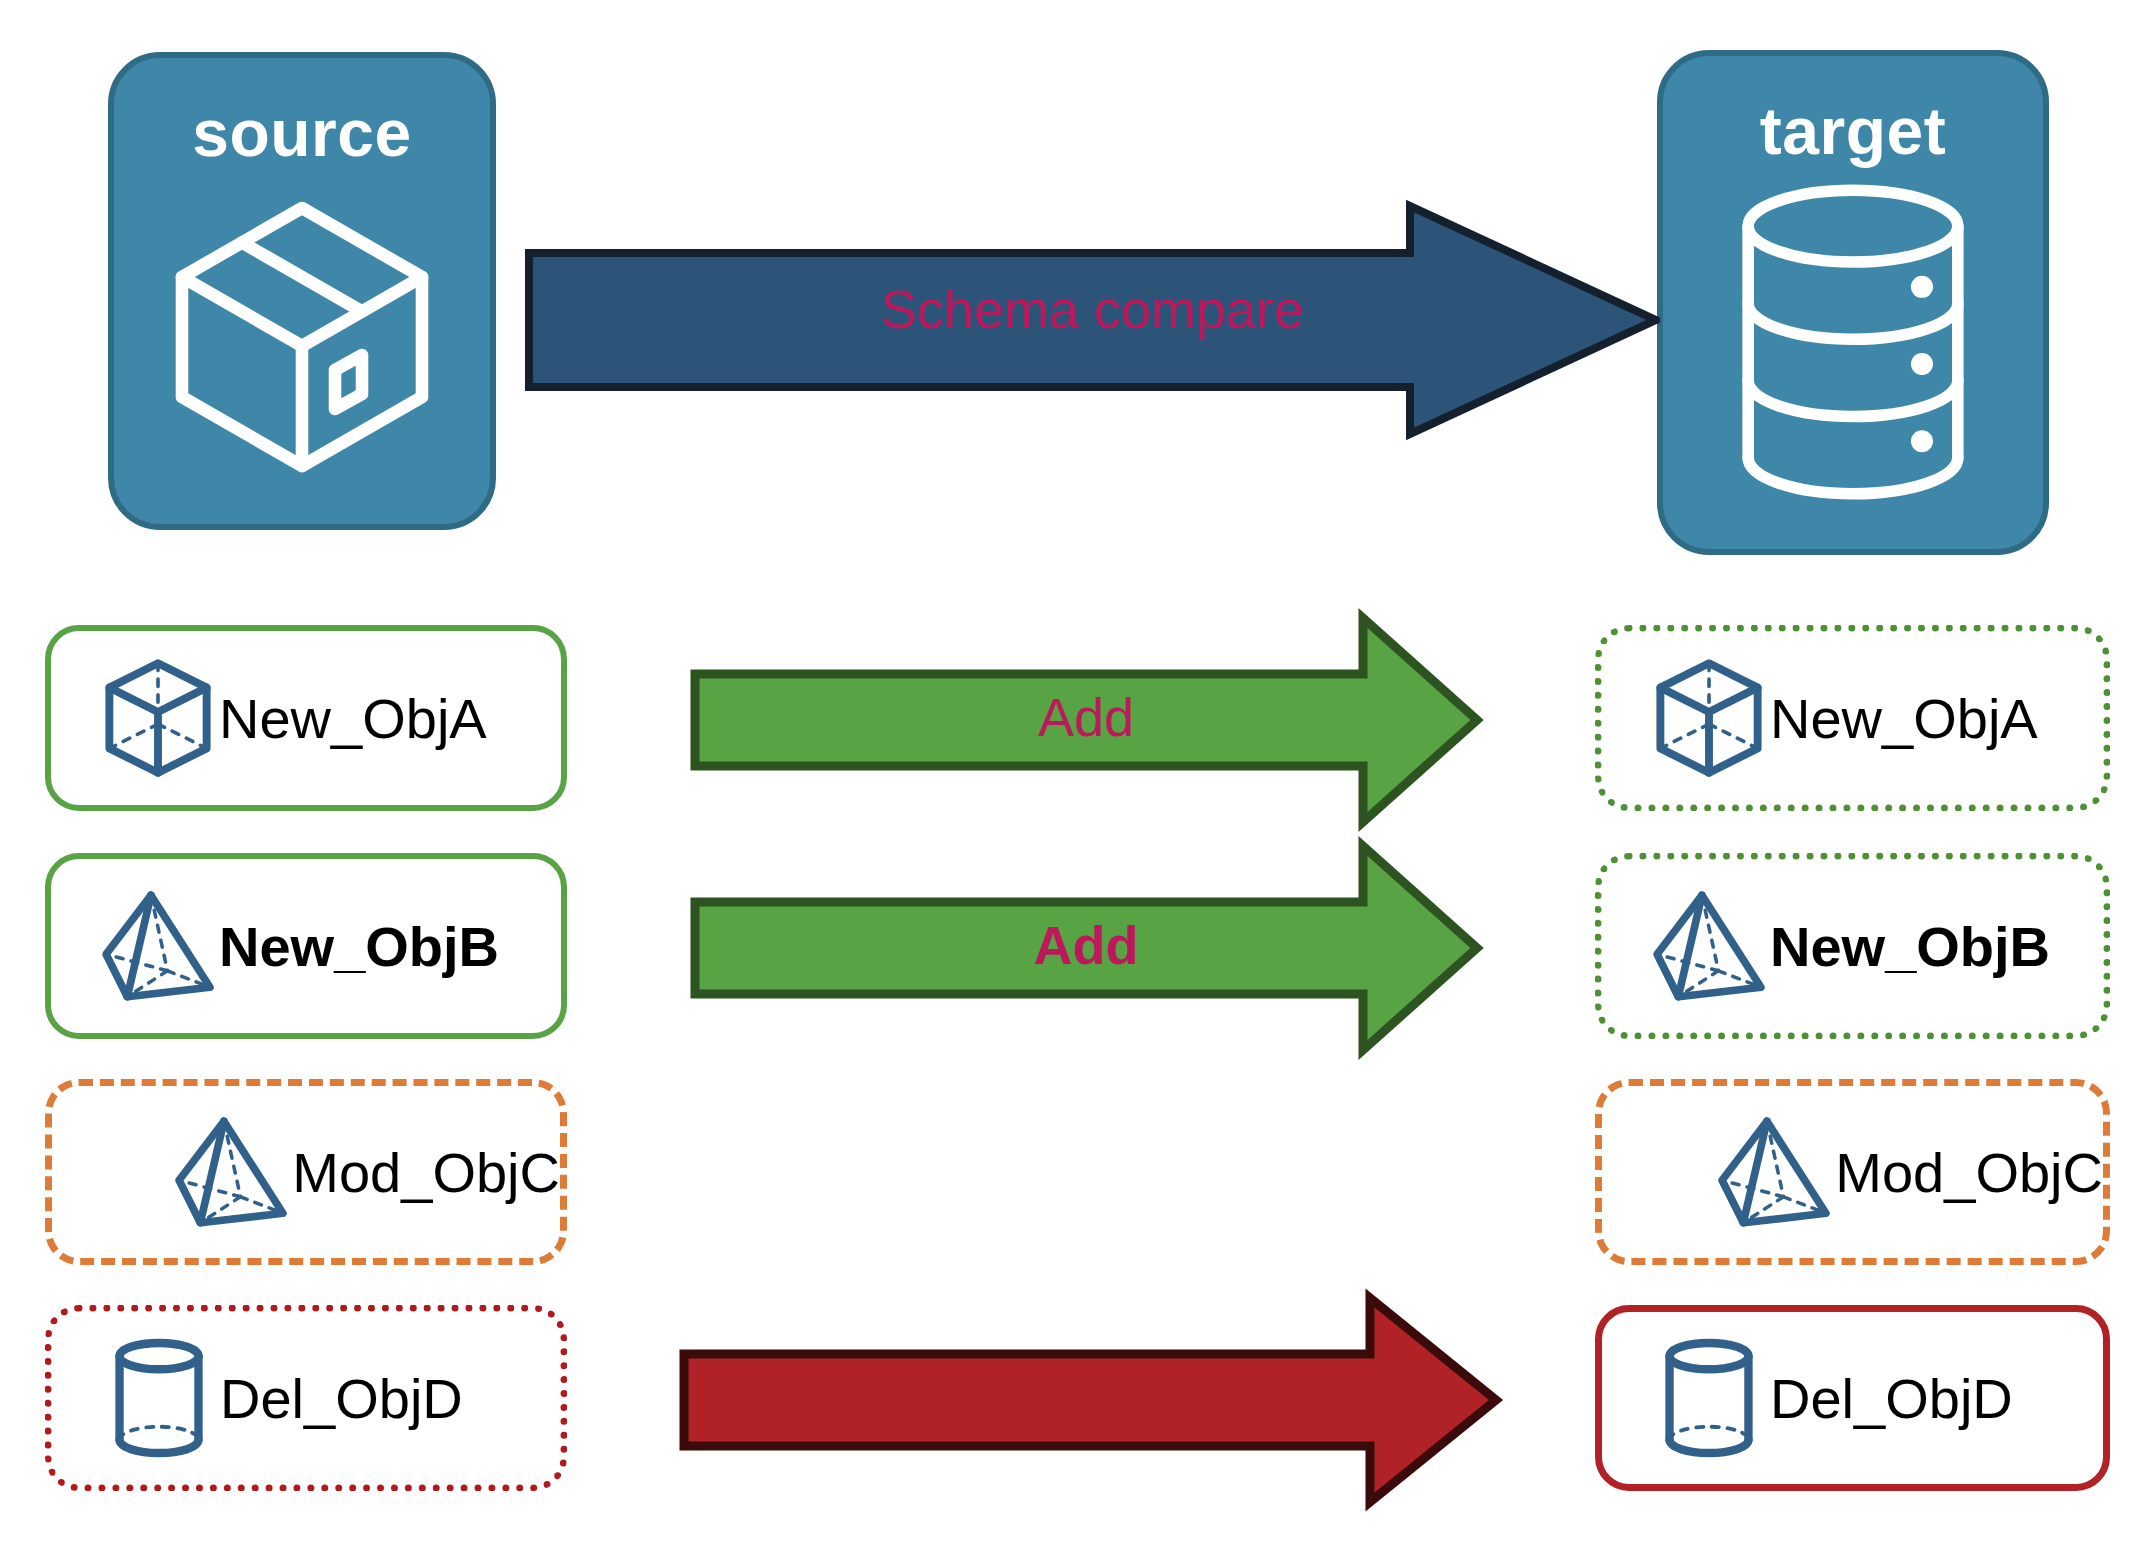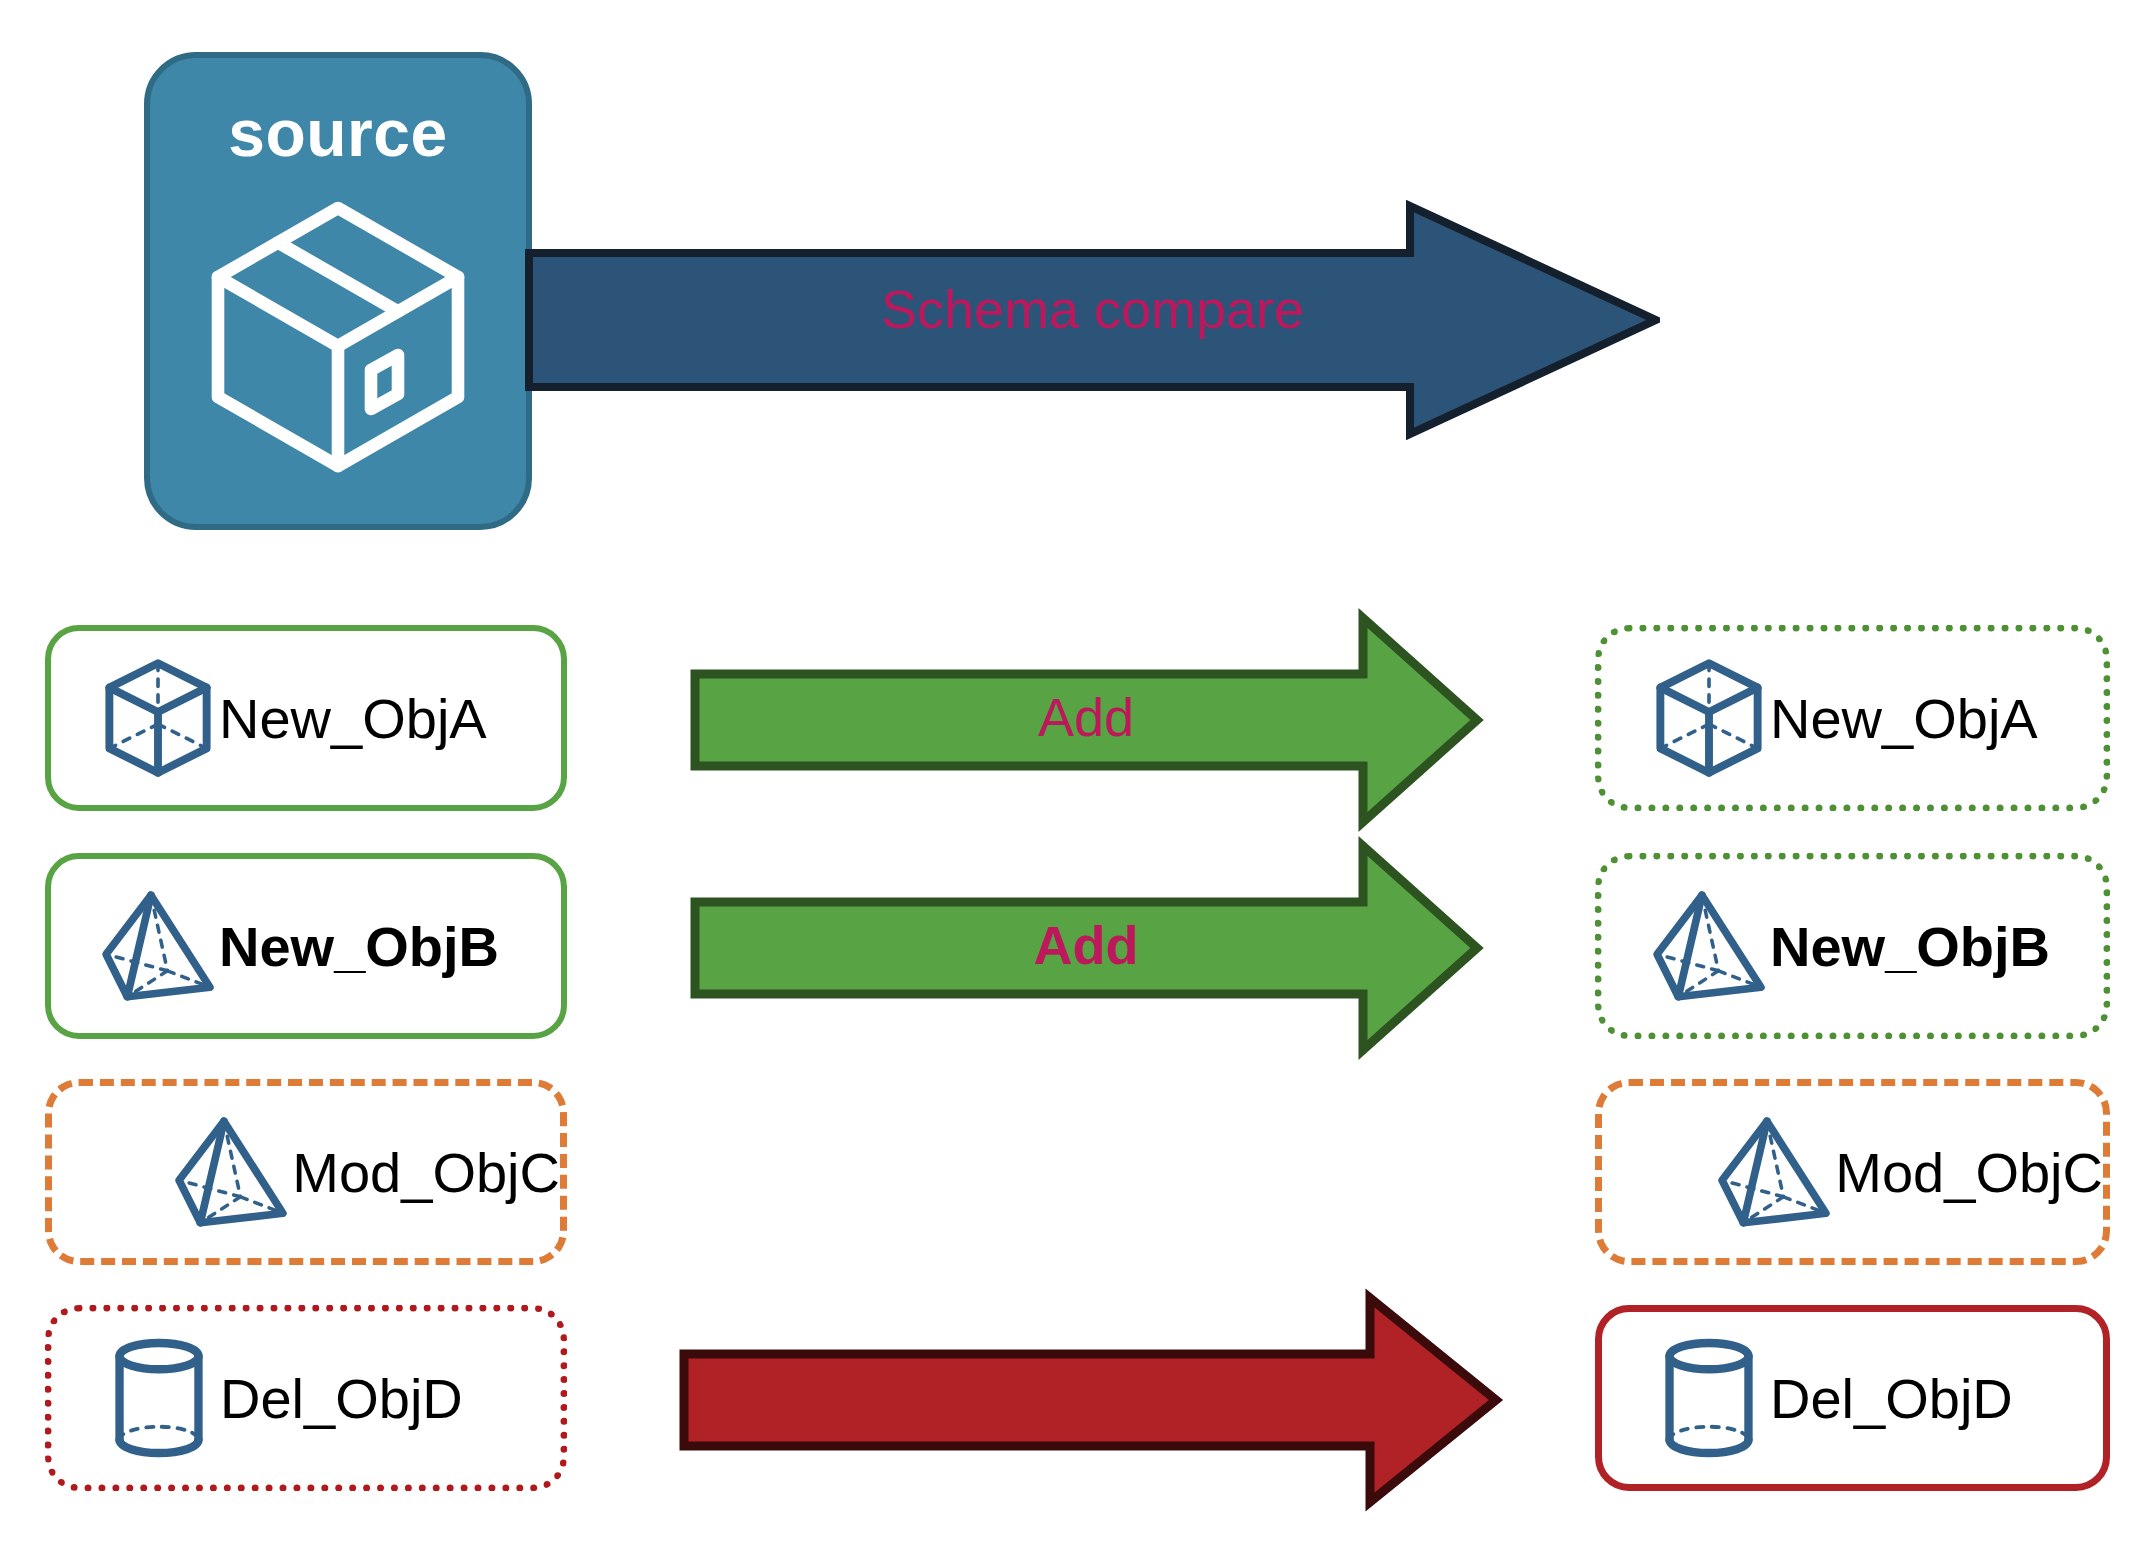--- a/index.html
+++ b/index.html
@@ -5,21 +5,21 @@
   html,body{margin:0;padding:0;background:#ffffff;}
   body{width:2150px;height:1550px;position:relative;overflow:hidden;
        font-family:"Liberation Sans","DejaVu Sans",sans-serif;-webkit-font-smoothing:antialiased;}
   .stage{position:absolute;left:0;top:0;width:2150px;height:1550px;}
 
   
   .endpoint{position:absolute;border-radius:52px;box-sizing:border-box;
             display:flex;flex-direction:column;align-items:center;}
   .endpoint .ep-title{color:#ffffff;font-weight:bold;letter-spacing:.5px;}
   #source-panel{left:108px;top:52px;width:388px;height:478px;
-                background:#3E87A9;border:6px solid #2F6B85;margin-left:36px;}
+                background:#3E87A9;border:6px solid #2F6B85;}
   #target-panel{left:1657px;top:50px;width:392px;height:505px;
                 background:#3E87A9;border:6px solid #2F6B85;}
   #source-panel .ep-title{font-size:66px;line-height:1;margin-top:42px;}
   #target-panel .ep-title{font-size:66px;line-height:1;margin-top:42px;}
   .ep-art{margin-top:18px;}
 
   
   .bigarrow{position:absolute;left:525px;top:200px;width:1135px;height:240px;}
 
   
@@ -67,20 +67,36 @@
       <svg width="300" height="300" viewBox="0 0 100 100" fill="none" stroke="#ffffff" stroke-width="4.2" stroke-linejoin="round" stroke-linecap="round">
         <path d="M50 8 L90 31 L90 71 L50 94 L10 71 L10 31 Z"></path>
         <path d="M10 31 L50 54 L90 31"></path>
         <path d="M50 54 L50 94"></path>
         <path d="M30 19.5 L70 42.5"></path>
         <path d="M61 62 L70 57 L70 70 L61 75 Z"></path>
       </svg>
     </div>
   </div>
 
+  <div class="endpoint" id="target-panel">
+    <div class="ep-title">target</div>
+    <div class="ep-art">
+      <svg width="280" height="320" viewBox="0 0 100 116" fill="none" stroke="#ffffff" stroke-width="4.2" stroke-linejoin="round" stroke-linecap="round">
+        <ellipse cx="50" cy="16" rx="38" ry="13"></ellipse>
+        <path d="M12 16 L12 100"></path>
+        <path d="M88 16 L88 100"></path>
+        <path d="M12 100 a38 13 0 0 0 76 0"></path>
+        <path d="M12 44 a38 13 0 0 0 76 0"></path>
+        <path d="M12 72 a38 13 0 0 0 76 0"></path>
+        <circle cx="75" cy="38" r="4" fill="#ffffff" stroke="none"></circle>
+        <circle cx="75" cy="66" r="4" fill="#ffffff" stroke="none"></circle>
+        <circle cx="75" cy="94" r="4" fill="#ffffff" stroke="none"></circle>
+      </svg>
+    </div>
+  </div>
 
   <div class="bigarrow">
     <svg width="1135" height="240" viewBox="0 0 1135 240" preserveAspectRatio="none">
       <polygon points="4,53 885,53 885,6 1131,120 885,234 885,187 4,187" fill="#2C5478" stroke="#14202E" stroke-width="8" stroke-linejoin="miter"></polygon>
     </svg>
     <div class="act-label" style="top:78px;padding-right:250px;">Schema compare</div>
   </div>
 
   <div class="row" id="row-0">
 

